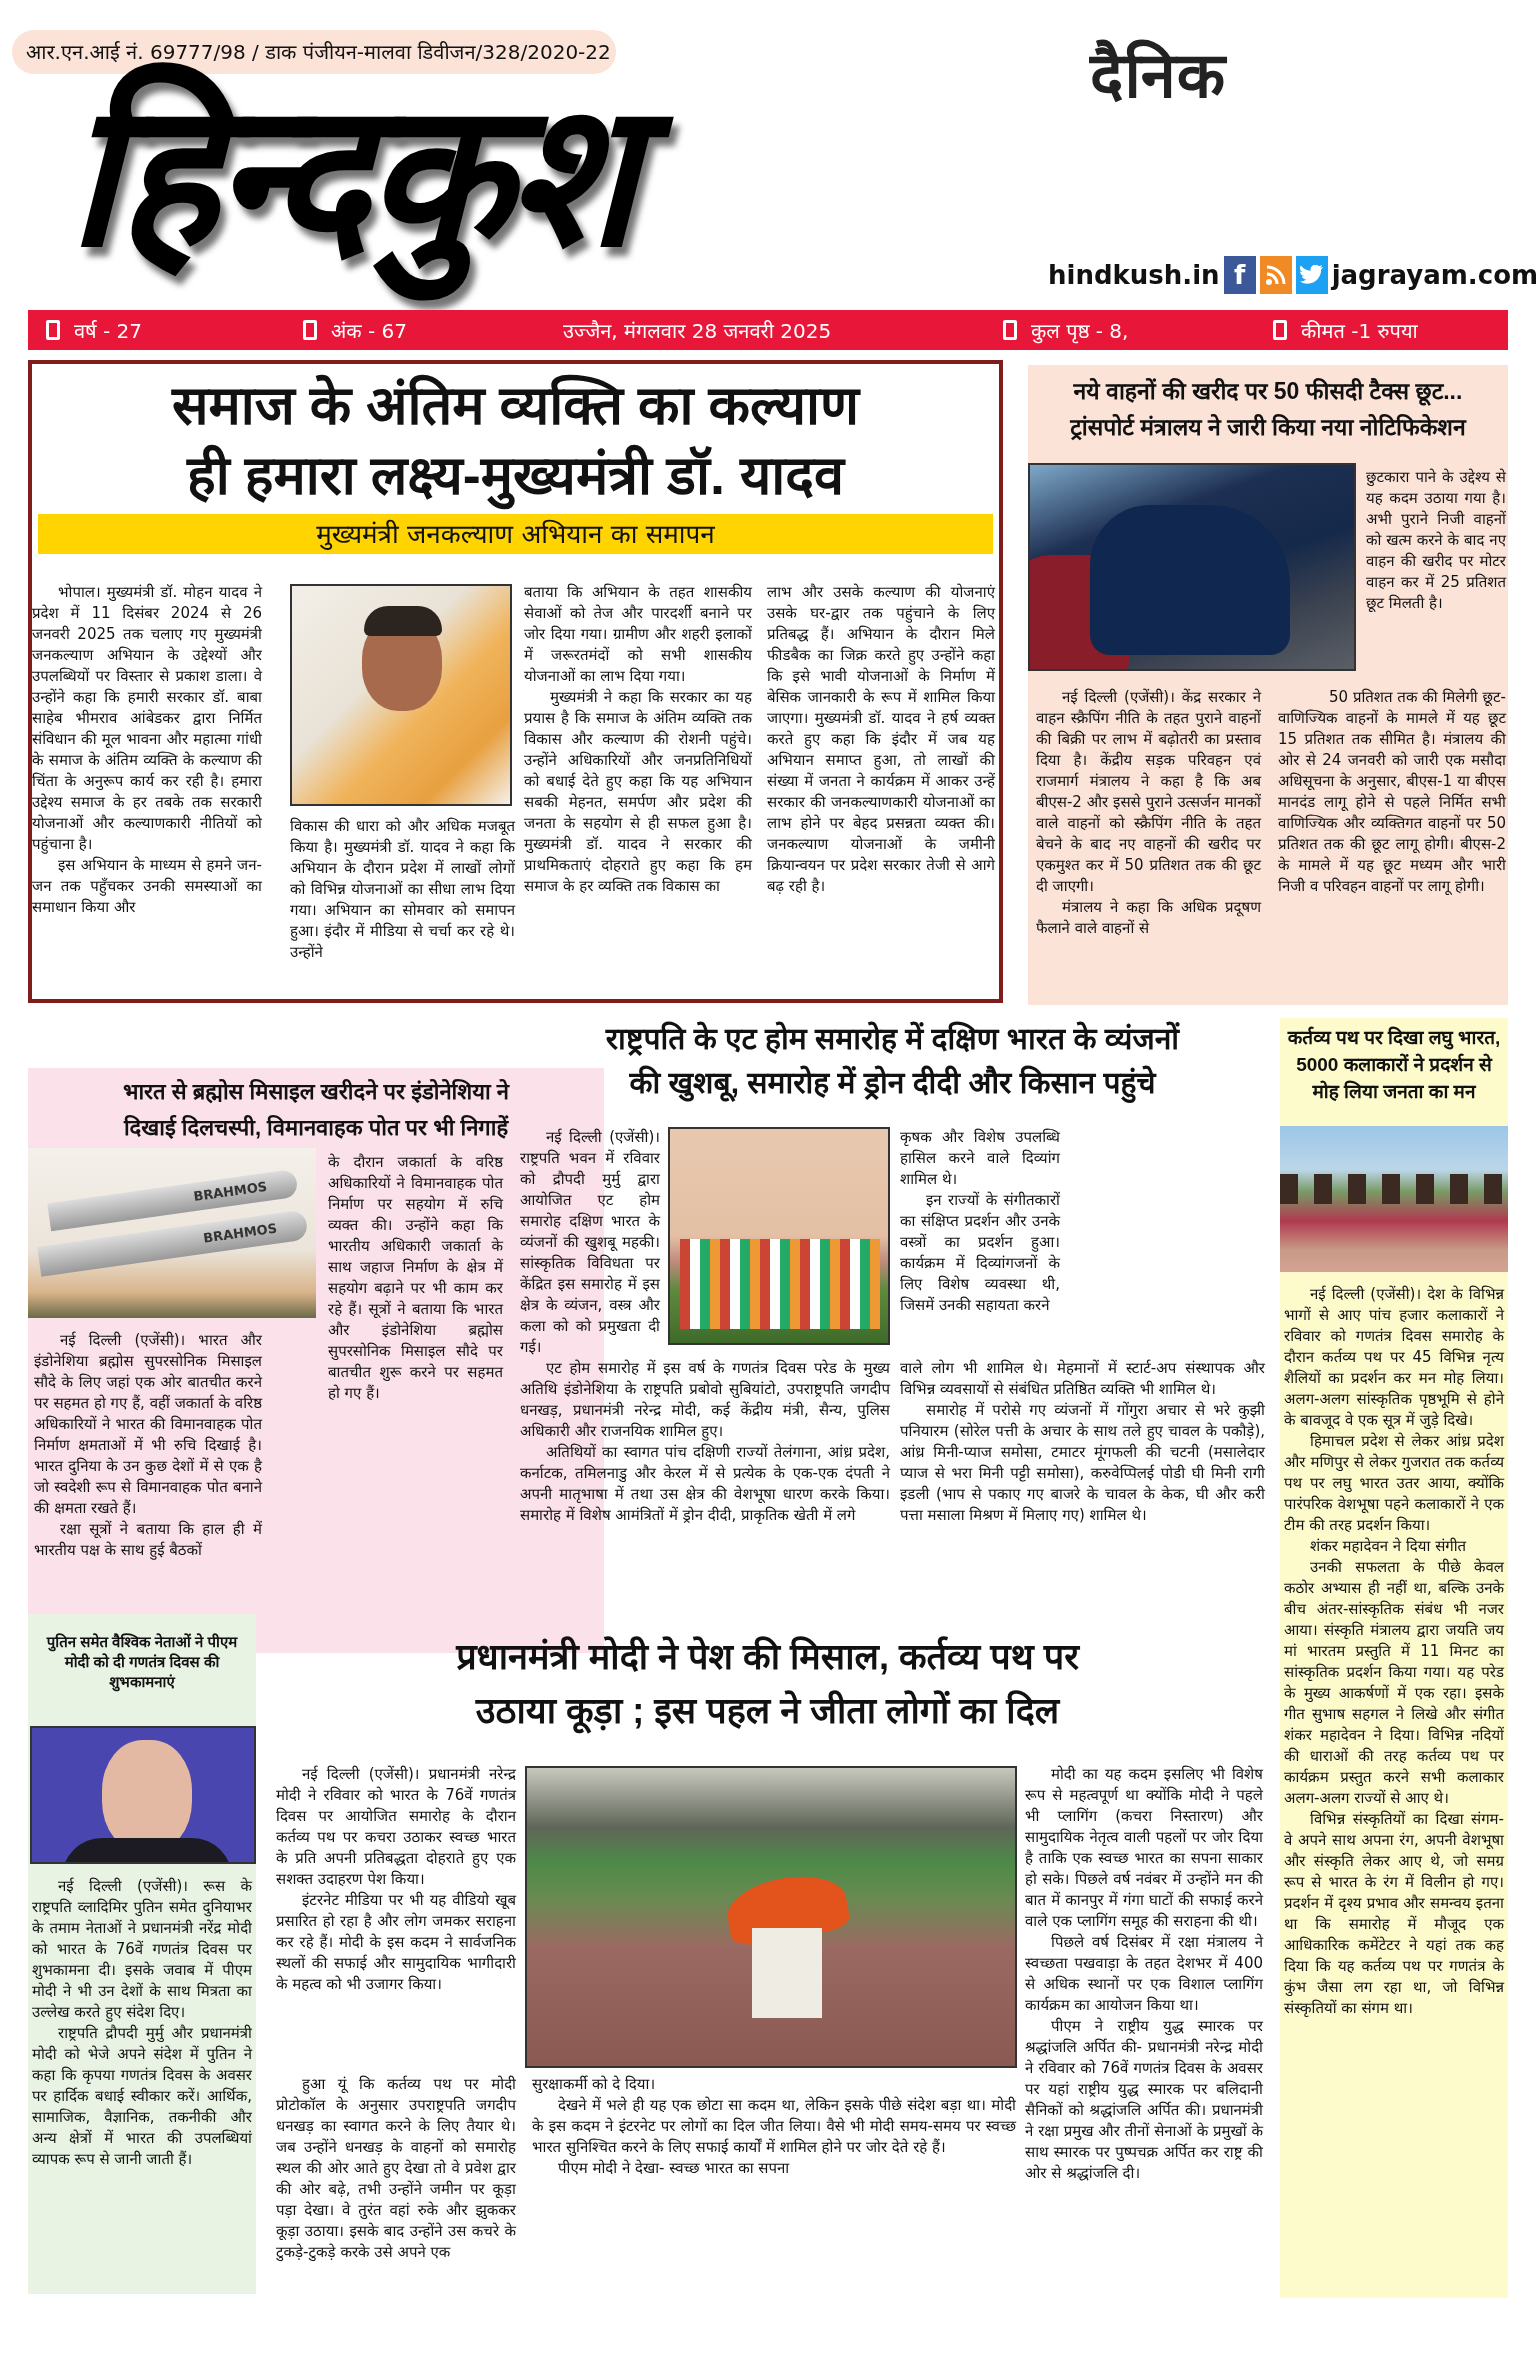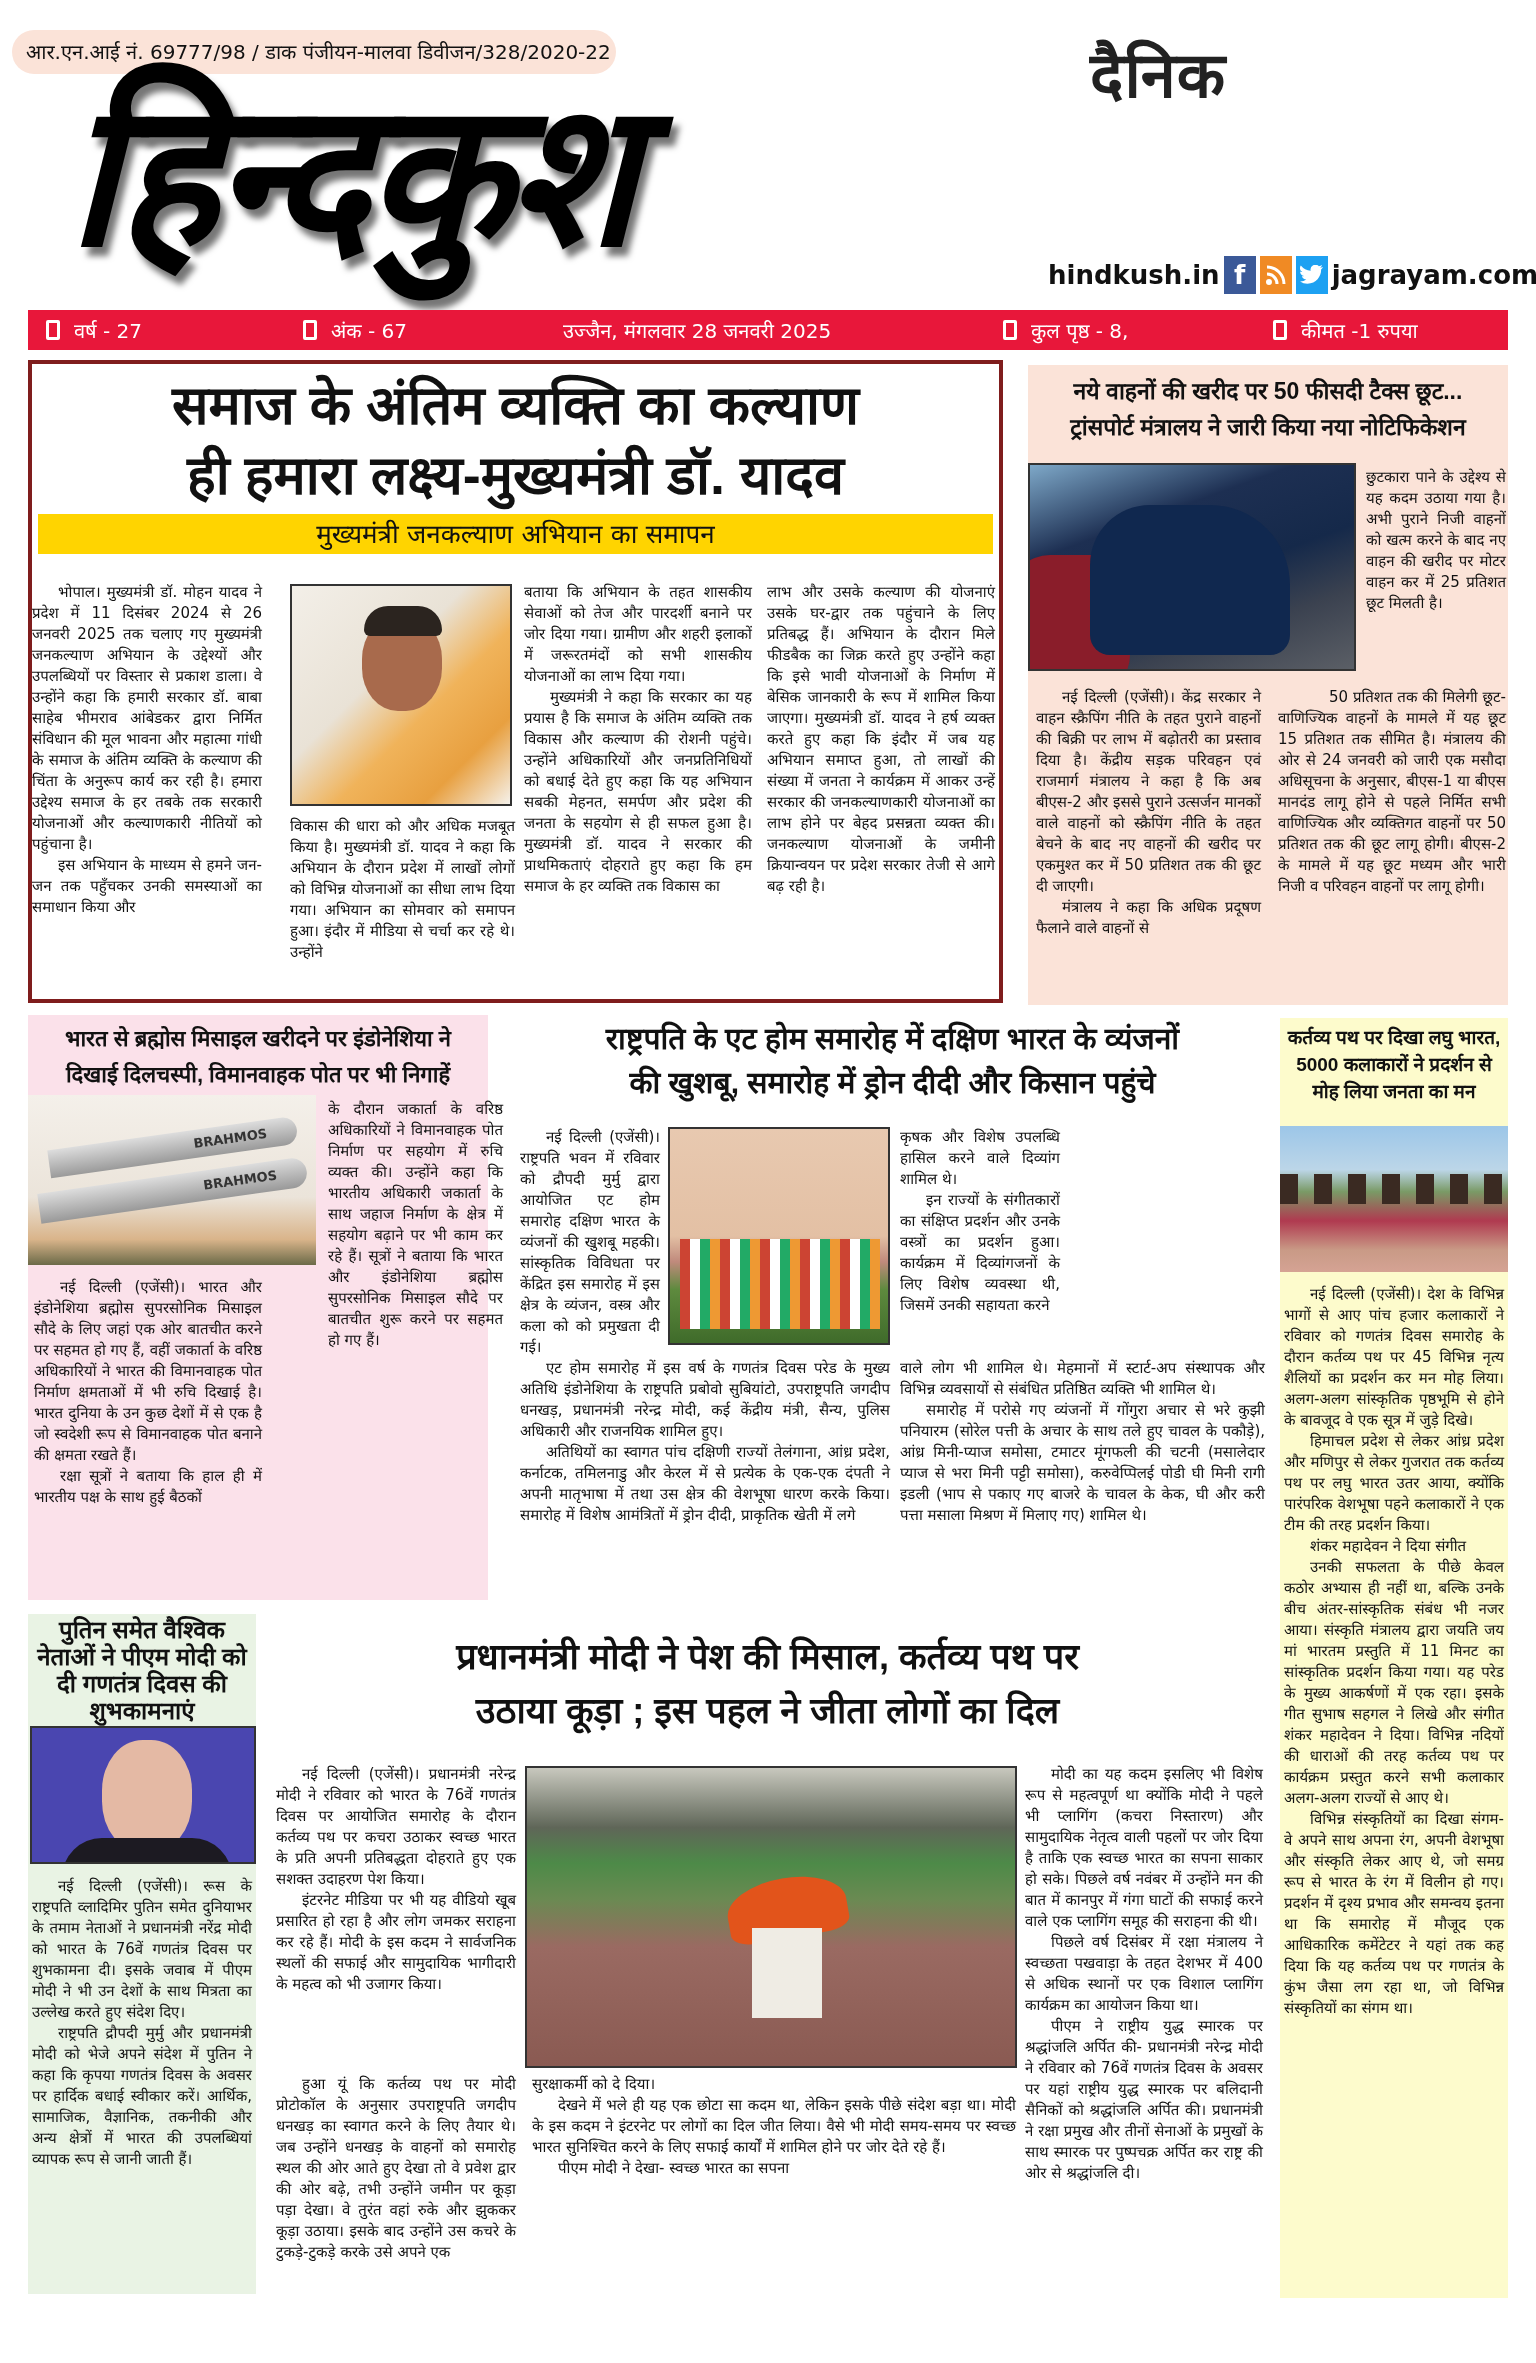--- a/index.html
+++ b/index.html
@@ -107,21 +107,21 @@
   <div class="col txt" style="left:8px;top:322px;width:225px">
     <p>नई दिल्ली (एजेंसी)। केंद्र सरकार ने वाहन स्क्रैपिंग नीति के तहत पुराने वाहनों की बिक्री पर लाभ में बढ़ोतरी का प्रस्ताव दिया है। केंद्रीय सड़क परिवहन एवं राजमार्ग मंत्रालय ने कहा है कि अब बीएस-2 और इससे पुराने उत्सर्जन मानकों वाले वाहनों को स्क्रैपिंग नीति के तहत बेचने के बाद नए वाहनों की खरीद पर एकमुश्त कर में 50 प्रतिशत तक की छूट दी जाएगी।</p>
     <p>मंत्रालय ने कहा कि अधिक प्रदूषण फैलाने वाले वाहनों से</p>
   </div>
   <div class="col txt" style="left:250px;top:322px;width:228px;text-indent:0">
     <p style="text-align:right">50 प्रतिशत तक की मिलेगी छूट-</p>
     <p>वाणिज्यिक वाहनों के मामले में यह छूट 15 प्रतिशत तक सीमित है। मंत्रालय की ओर से 24 जनवरी को जारी एक मसौदा अधिसूचना के अनुसार, बीएस-1 या बीएस मानदंड लागू होने से पहले निर्मित सभी वाणिज्यिक और व्यक्तिगत वाहनों पर 50 प्रतिशत तक की छूट लागू होगी। बीएस-2 के मामले में यह छूट मध्यम और भारी निजी व परिवहन वाहनों पर लागू होगी।</p>
   </div>
 </div>
 
-<div class="abs" style="left:28px;top:1015px;width:460px;height:585px;background:#fbe1ea">
+<div class="abs" style="left:28px;top:1068px;width:576px;height:585px;background:#fbe1ea">
   <h2 style="font-size:22px;line-height:36px;margin-top:6px">भारत से ब्रह्मोस मिसाइल खरीदने पर इंडोनेशिया ने</h2>
   <h2 style="font-size:22px;line-height:36px">दिखाई दिलचस्पी, विमानवाहक पोत पर भी निगाहें</h2>
   <div class="photo" style="left:0;top:80px;width:288px;height:170px;border:none;background:linear-gradient(180deg,#f4f0ea 0%,#ebe4da 60%,#d9b48a 85%,#6b6a48 100%)">
     <div style="position:absolute;left:20px;top:38px;width:250px;height:28px;background:linear-gradient(#ddd,#9a9a9a);border-radius:0 20px 20px 0;transform:rotate(-8deg);font-size:13px;font-weight:bold;color:#333;text-align:right;padding-right:30px;line-height:28px">BRAHMOS</div>
     <div style="position:absolute;left:10px;top:80px;width:270px;height:30px;background:linear-gradient(#ddd,#999);border-radius:0 20px 20px 0;transform:rotate(-8deg);font-size:13px;font-weight:bold;color:#333;text-align:right;padding-right:30px;line-height:30px">BRAHMOS</div>
   </div>
   <div class="col txt" style="left:300px;top:84px;width:175px;text-indent:0">
     <p>के दौरान जकार्ता के वरिष्ठ अधिकारियों ने विमानवाहक पोत निर्माण पर सहयोग में रुचि व्यक्त की। उन्होंने कहा कि भारतीय अधिकारी जकार्ता के साथ जहाज निर्माण के क्षेत्र में सहयोग बढ़ाने पर भी काम कर रहे हैं। सूत्रों ने बताया कि भारत और इंडोनेशिया ब्रह्मोस सुपरसोनिक मिसाइल सौदे पर बातचीत शुरू करने पर सहमत हो गए हैं।</p>
   </div>
   <div class="col txt" style="left:6px;top:262px;width:228px">
@@ -161,21 +161,21 @@
   <div class="col txt" style="left:4px;top:266px;width:220px">
     <p>नई दिल्ली (एजेंसी)। देश के विभिन्न भागों से आए पांच हजार कलाकारों ने रविवार को गणतंत्र दिवस समारोह के दौरान कर्तव्य पथ पर 45 विभिन्न नृत्य शैलियों का प्रदर्शन कर मन मोह लिया। अलग-अलग सांस्कृतिक पृष्ठभूमि से होने के बावजूद वे एक सूत्र में जुड़े दिखे।</p>
     <p>हिमाचल प्रदेश से लेकर आंध्र प्रदेश और मणिपुर से लेकर गुजरात तक कर्तव्य पथ पर लघु भारत उतर आया, क्योंकि पारंपरिक वेशभूषा पहने कलाकारों ने एक टीम की तरह प्रदर्शन किया।</p>
     <p>शंकर महादेवन ने दिया संगीत</p>
     <p>उनकी सफलता के पीछे केवल कठोर अभ्यास ही नहीं था, बल्कि उनके बीच अंतर-सांस्कृतिक संबंध भी नजर आया। संस्कृति मंत्रालय द्वारा जयति जय मां भारतम प्रस्तुति में 11 मिनट का सांस्कृतिक प्रदर्शन किया गया। यह परेड के मुख्य आकर्षणों में एक रहा। इसके गीत सुभाष सहगल ने लिखे और संगीत शंकर महादेवन ने दिया। विभिन्न नदियों की धाराओं की तरह कर्तव्य पथ पर कार्यक्रम प्रस्तुत करने सभी कलाकार अलग-अलग राज्यों से आए थे।</p>
     <p>विभिन्न संस्कृतियों का दिखा संगम- वे अपने साथ अपना रंग, अपनी वेशभूषा और संस्कृति लेकर आए थे, जो समग्र रूप से भारत के रंग में विलीन हो गए। प्रदर्शन में दृश्य प्रभाव और समन्वय इतना था कि समारोह में मौजूद एक आधिकारिक कमेंटेटर ने यहां तक कह दिया कि यह कर्तव्य पथ पर गणतंत्र के कुंभ जैसा लग रहा था, जो विभिन्न संस्कृतियों का संगम था।</p>
   </div>
 </div>
 
 <div class="abs" style="left:28px;top:1614px;width:228px;height:680px;background:#e9f3e4">
-  <h3 style="font-size:24px;line-height:27px;padding:2px 6px">पुतिन समेत वैश्विक नेताओं ने पीएम मोदी को दी गणतंत्र दिवस की शुभकामनाएं</h3>
+  <h3 style="font-size:15px;line-height:20px;padding:18px 6px">पुतिन समेत वैश्विक नेताओं ने पीएम मोदी को दी गणतंत्र दिवस की शुभकामनाएं</h3>
   <div class="photo" style="left:2px;top:112px;width:226px;height:138px;background:#4a46b0">
     <div style="position:absolute;left:70px;top:12px;width:90px;height:112px;border-radius:45%;background:#e4b9a4"></div>
     <div style="position:absolute;left:30px;top:110px;width:170px;height:40px;background:#1c1a22;border-radius:40px 40px 0 0"></div>
   </div>
   <div class="col txt" style="left:4px;top:262px;width:220px">
     <p>नई दिल्ली (एजेंसी)। रूस के राष्ट्रपति व्लादिमिर पुतिन समेत दुनियाभर के तमाम नेताओं ने प्रधानमंत्री नरेंद्र मोदी को भारत के 76वें गणतंत्र दिवस पर शुभकामना दी। इसके जवाब में पीएम मोदी ने भी उन देशों के साथ मित्रता का उल्लेख करते हुए संदेश दिए।</p>
     <p>राष्ट्रपति द्रौपदी मुर्मु और प्रधानमंत्री मोदी को भेजे अपने संदेश में पुतिन ने कहा कि कृपया गणतंत्र दिवस के अवसर पर हार्दिक बधाई स्वीकार करें। आर्थिक, सामाजिक, वैज्ञानिक, तकनीकी और अन्य क्षेत्रों में भारत की उपलब्धियां व्यापक रूप से जानी जाती हैं।</p>
   </div>
 </div>
 

